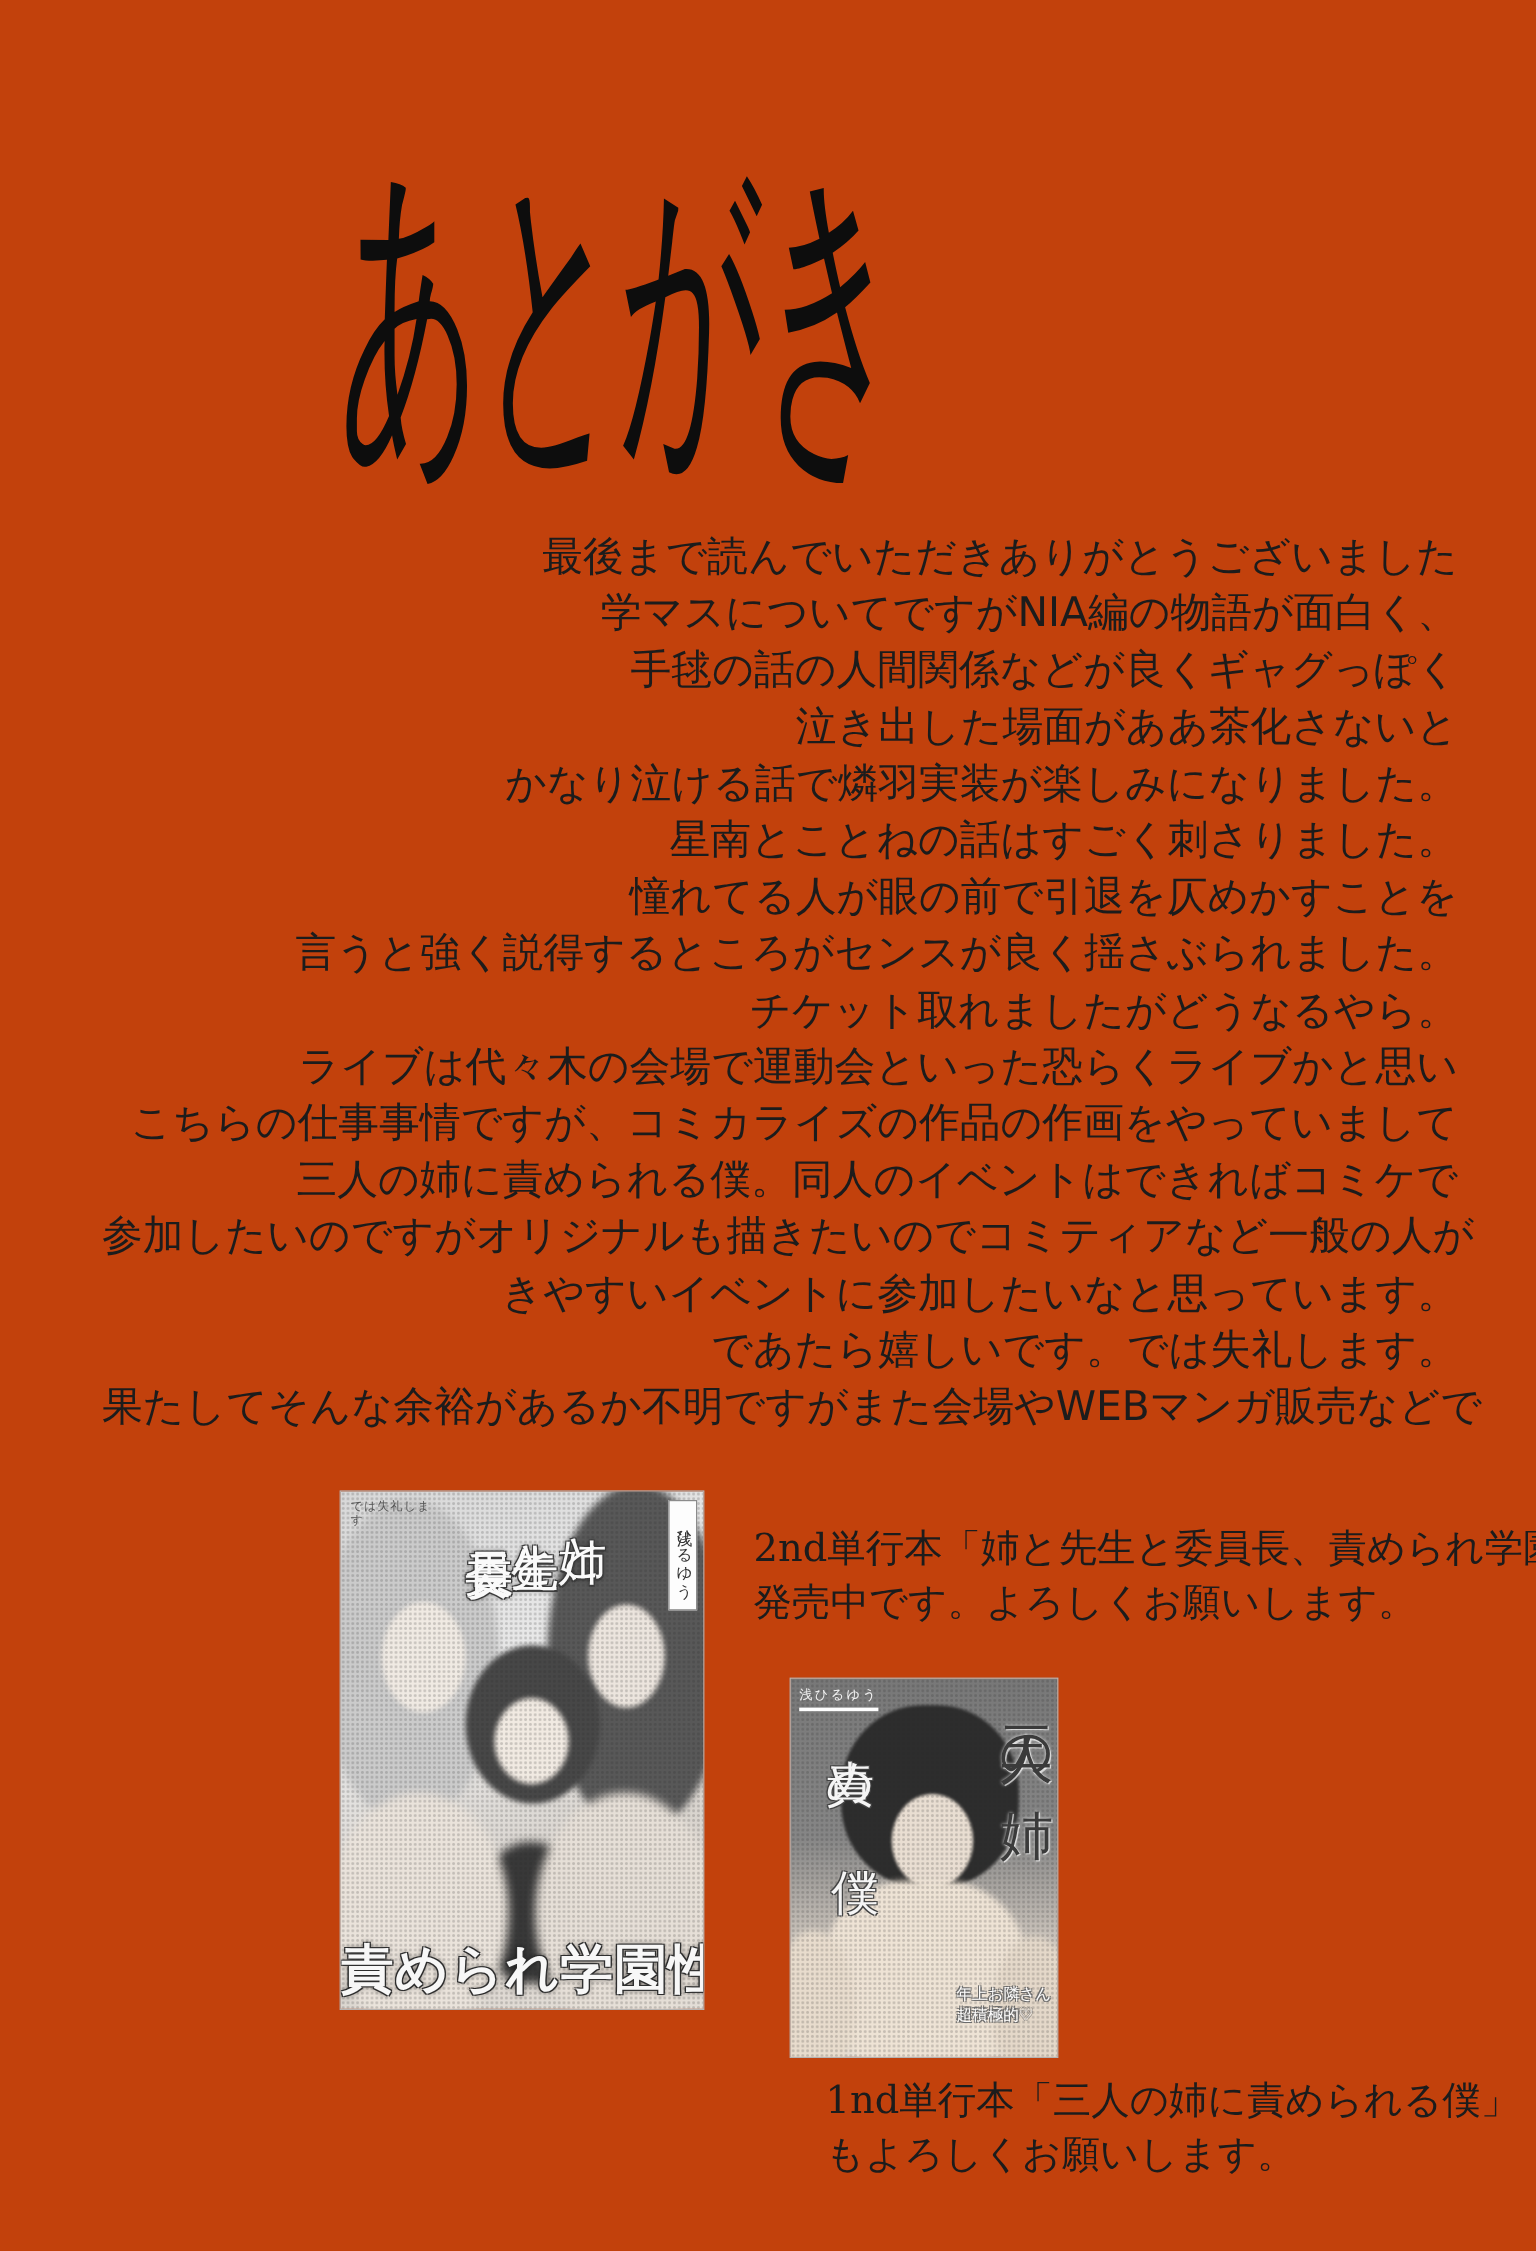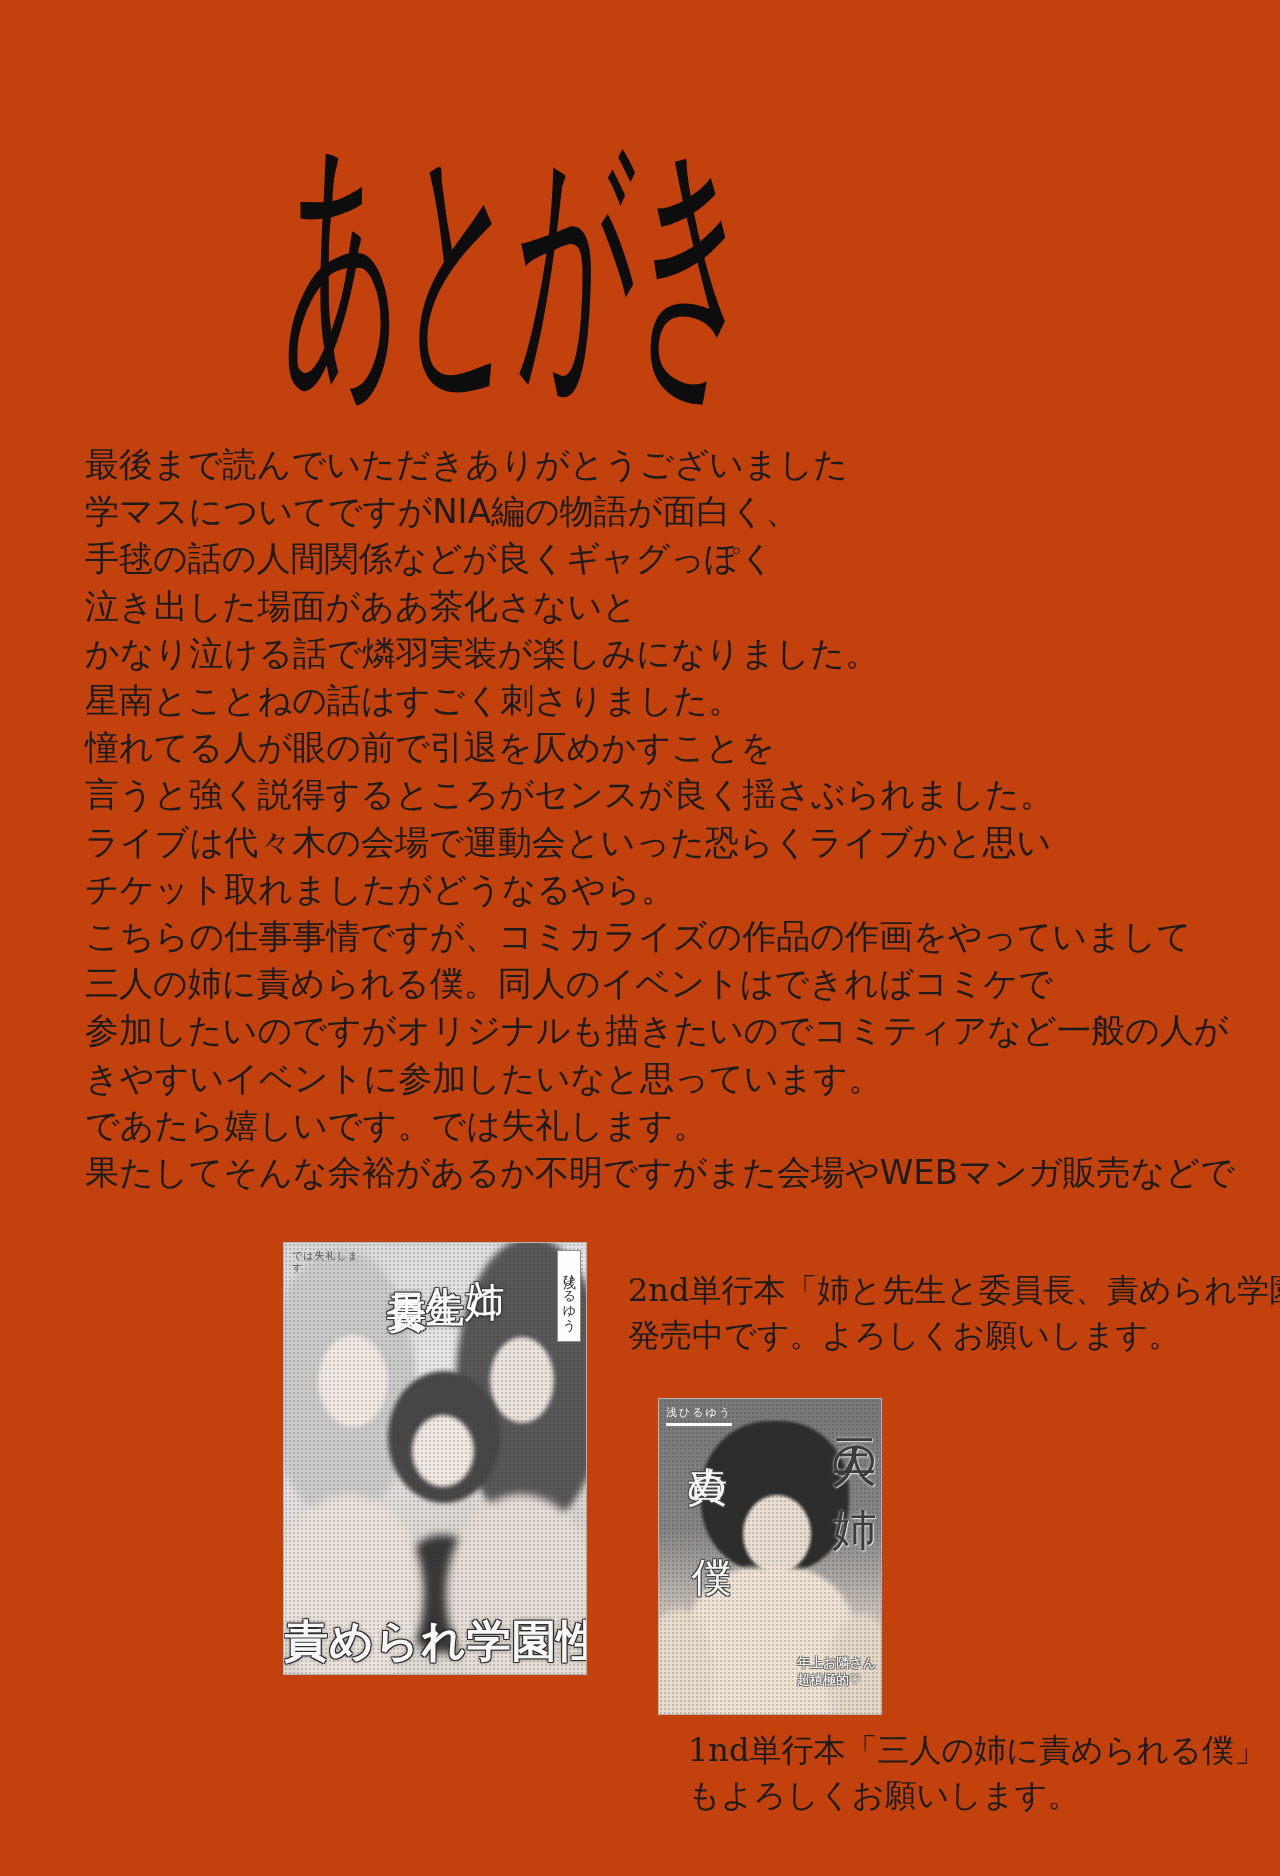--- a/index.html
+++ b/index.html
@@ -13,21 +13,21 @@
     font-size:128px;font-weight:400;color:#0d0d0d;
     letter-spacing:-4px;white-space:nowrap;line-height:1;
     transform:scale(0.92,2.12);transform-origin:top left;
   }
   
   .body-text{
     position:absolute;left:85px;top:441px;width:1130px;
     font-size:34px;line-height:47.2px;color:#1c1c1c;
     font-family:"DejaVu Sans",sans-serif;
   }
-  .body-line{white-space:nowrap;}
+  .body-line{white-space:nowrap;text-align:right;}
   
   .cover{
     position:absolute;overflow:hidden;border:1px solid #b5b5b5;
     box-sizing:border-box;
   }
   .cover .halftone{
     position:absolute;inset:0;
     background-image:radial-gradient(circle,rgba(40,40,40,.20) 1px,transparent 1.3px);
     background-size:4px 4px;pointer-events:none;
   }
@@ -118,22 +118,22 @@
 
   <div class="body-text">
     <div class="body-line">最後まで読んでいただきありがとうございました</div>
     <div class="body-line">学マスについてですがNIA編の物語が面白く、</div>
     <div class="body-line">手毬の話の人間関係などが良くギャグっぽく</div>
     <div class="body-line">泣き出した場面がああ茶化さないと</div>
     <div class="body-line">かなり泣ける話で燐羽実装が楽しみになりました。</div>
     <div class="body-line">星南とことねの話はすごく刺さりました。</div>
     <div class="body-line">憧れてる人が眼の前で引退を仄めかすことを</div>
     <div class="body-line">言うと強く説得するところがセンスが良く揺さぶられました。</div>
+    <div class="body-line">チケット取れましたがどうなるやら。</div>
     <div class="body-line">ライブは代々木の会場で運動会といった恐らくライブかと思い</div>
-    <div class="body-line">チケット取れましたがどうなるやら。</div>
     <div class="body-line">こちらの仕事事情ですが、コミカライズの作品の作画をやっていまして</div>
     <div class="body-line">三人の姉に責められる僕。同人のイベントはできればコミケで</div>
     <div class="body-line">参加したいのですがオリジナルも描きたいのでコミティアなど一般の人が</div>
     <div class="body-line">きやすいイベントに参加したいなと思っています。</div>
     <div class="body-line">であたら嬉しいです。では失礼します。</div>
     <div class="body-line">果たしてそんな余裕があるか不明ですがまた会場やWEBマンガ販売などで</div>
   </div>
 
   <div class="cover cover1">
     <div class="blob c1-hair-left"></div>

